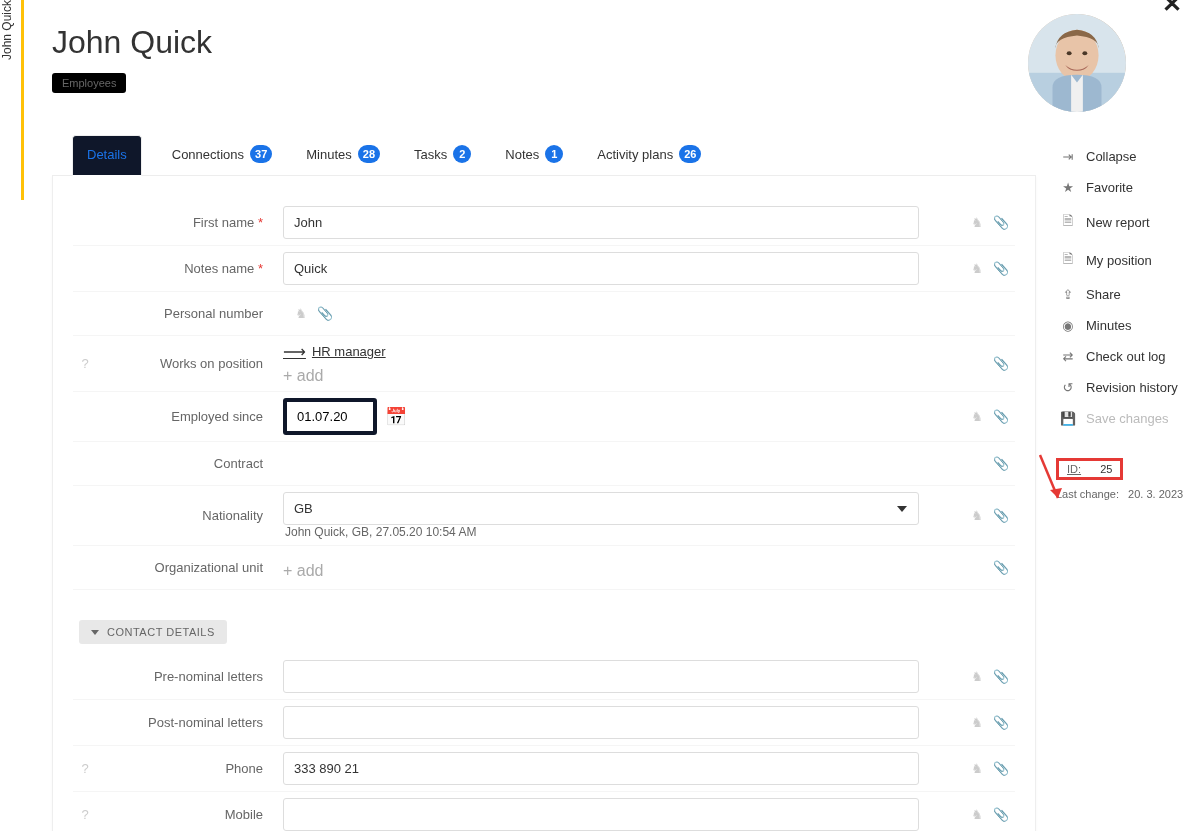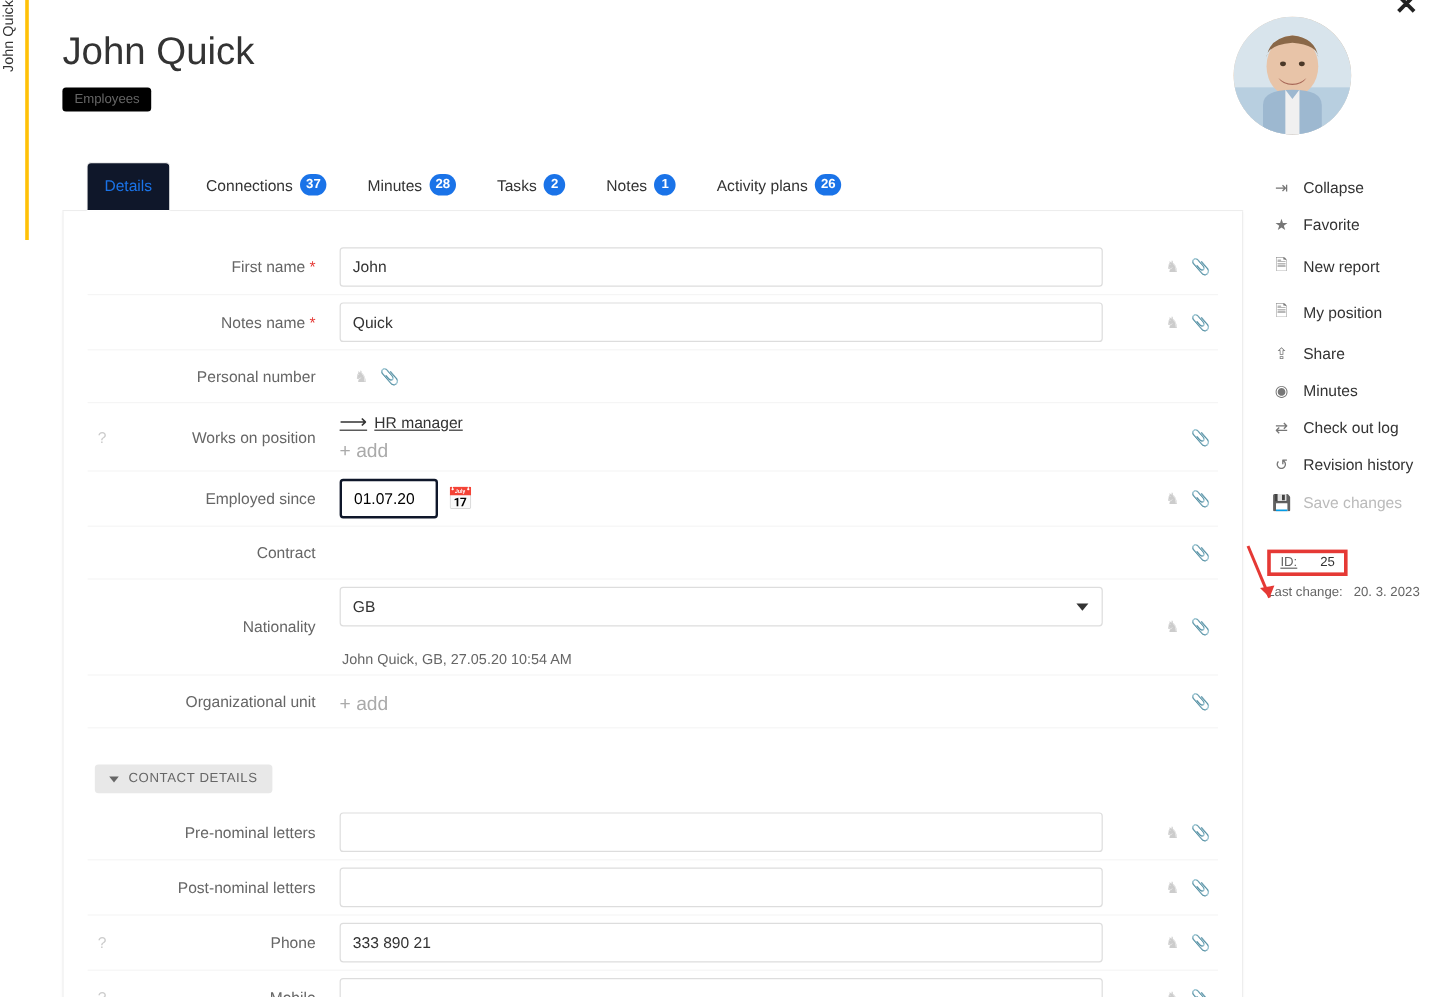--- a/index.html
+++ b/index.html
@@ -22,24 +22,24 @@
   .tab.active { color: #1a73e8; background: #0f172a; border: 1px solid #eee; border-bottom-color: #fff; margin-bottom: -1px; border-radius: 4px 4px 0 0; padding-left: 14px; padding-right: 14px; }
   .badge { background: #1a73e8; color: #fff; font-size: 11px; font-weight: 600; border-radius: 10px; min-width: 18px; height: 18px; display: inline-flex; align-items: center; justify-content: center; padding: 0 5px; }
   .form-area { background: #fff; border: 1px solid #eee; border-top: none; padding: 24px 20px 0; box-shadow: 0 1px 3px rgba(0,0,0,0.04); }
   .row { display: flex; align-items: center; border-bottom: 1px solid #f5f5f5; padding: 6px 0; min-height: 44px; }
   .row.no-border { border-bottom: none; }
   .row .help { width: 24px; color: #ccc; font-size: 13px; text-align: center; }
   .row-label { width: 186px; text-align: right; padding-right: 20px; color: #666; font-size: 13px; }
   .row-label .req { color: #e53935; }
   .row-value { flex: 1; display: flex; flex-direction: column; }
   .inp { width: 100%; max-width: 636px; border: 1px solid #ddd; border-radius: 3px; padding: 8px 10px; font-size: 13px; color: #333; }
-  .inp-short { width: 82px; border: 2px solid #0f172a; border-radius: 3px; padding: 7px 10px; font-size: 13px; }
+  .inp-short { width: 94px; border: 4px solid #0f172a; border-radius: 3px; padding: 7px 10px; font-size: 13px; }
   .select-wrap { position: relative; max-width: 636px; }
   .select-wrap .caret { position: absolute; right: 12px; top: 50%; transform: translateY(-50%); border-left: 5px solid transparent; border-right: 5px solid transparent; border-top: 6px solid #333; }
-  .hint { font-size: 12px; color: #666; margin-top: 20px; padding-left: 2px; }
+  .hint { font-size: 12px; color: #666; margin-top: 0; padding-left: 2px; }
   .link-val { color: #333; text-decoration: underline; font-size: 13px; display: inline-flex; align-items: center; gap: 6px; }
   .arrow-icon { font-size: 16px; }
   .add-link { color: #aaa; font-size: 16px; margin-top: 6px; }
   .row-actions { width: 56px; display: flex; gap: 8px; justify-content: flex-end; padding-right: 6px; }
   .act-icon { width: 16px; height: 16px; color: #ccc; display: inline-flex; align-items: center; justify-content: center; }
   .section-hdr { background: #e8e8e8; color: #666; font-size: 11px; letter-spacing: 0.5px; padding: 6px 12px; border-radius: 3px; display: inline-flex; align-items: center; gap: 8px; margin: 30px 0 10px 6px; }
   .section-hdr .tri { border-left: 4px solid transparent; border-right: 4px solid transparent; border-top: 5px solid #666; }
   .date-row { display: flex; align-items: center; gap: 8px; }
   .cal-icon { color: #888; font-size: 18px; }
   

